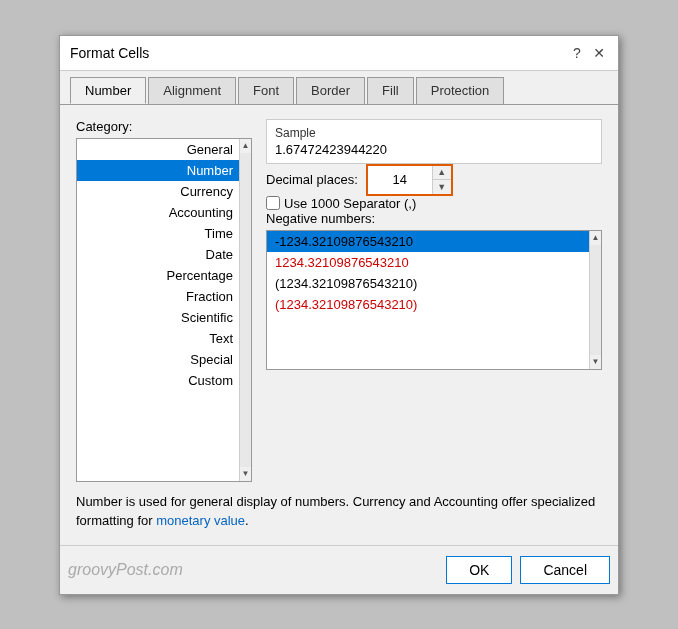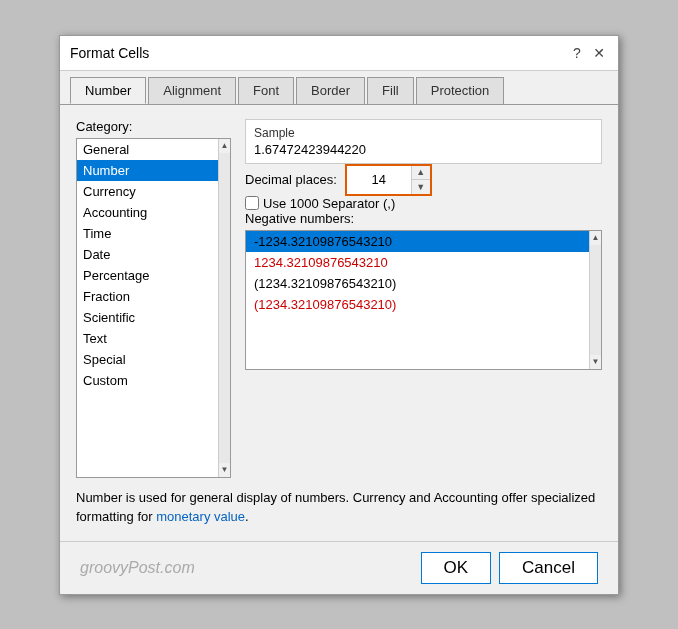--- a/index.html
+++ b/index.html
@@ -84,21 +84,21 @@
       flex-direction: column;
     }
     .main-area {
       display: flex;
       gap: 14px;
       flex: 1;
     }
     .category-section {
       display: flex;
       flex-direction: column;
-      width: 155px;
+      width: 176px;
     }
     .section-label {
       font-size: 13px;
       margin-bottom: 4px;
       color: #000;
     }
     .cat-item {
       padding: 3px 6px;
       cursor: pointer;
       font-size: 13px;
@@ -209,38 +209,38 @@
     .description-area {
       margin-top: 10px;
       font-size: 13px;
       color: #000;
       line-height: 1.5;
     }
     .description-area .blue-link {
       color: #0563c1;
     }
     .footer {
-      padding: 10px 20px;
+      padding: 10px 8px;
       border-top: 1px solid #ccc;
       display: flex;
       align-items: center;
       justify-content: space-between;
     }
     .footer-watermark {
       color: #aaa;
       font-size: 16px;
       font-style: italic;
     }
     .footer-buttons {
       display: flex;
       gap: 8px;
     }
     .footer-btn {
       padding: 5px 22px;
-      font-size: 17px;
+      font-size: 14px;
       border: 1px solid #0078d7;
       background: #fff;
       cursor: pointer;
       color: #000;
       text-align: center;
     }
     .footer-btn.primary {
       background: #fff;
       border: 1px solid #0078d7;
     }
@@ -270,20 +270,21 @@
     .list-with-scroll {
       display: flex;
       border: 1px solid #999;
       background: #fff;
       flex: 1;
       min-height: 320px;
     }
     .list-inner {
       flex: 1;
       overflow: hidden;
+      text-align: right;
     }
     .neg-list-with-scroll {
       display: flex;
       border: 1px solid #999;
       background: #fff;
       min-height: 140px;
     }
     .neg-list-inner {
       flex: 1;
     }

